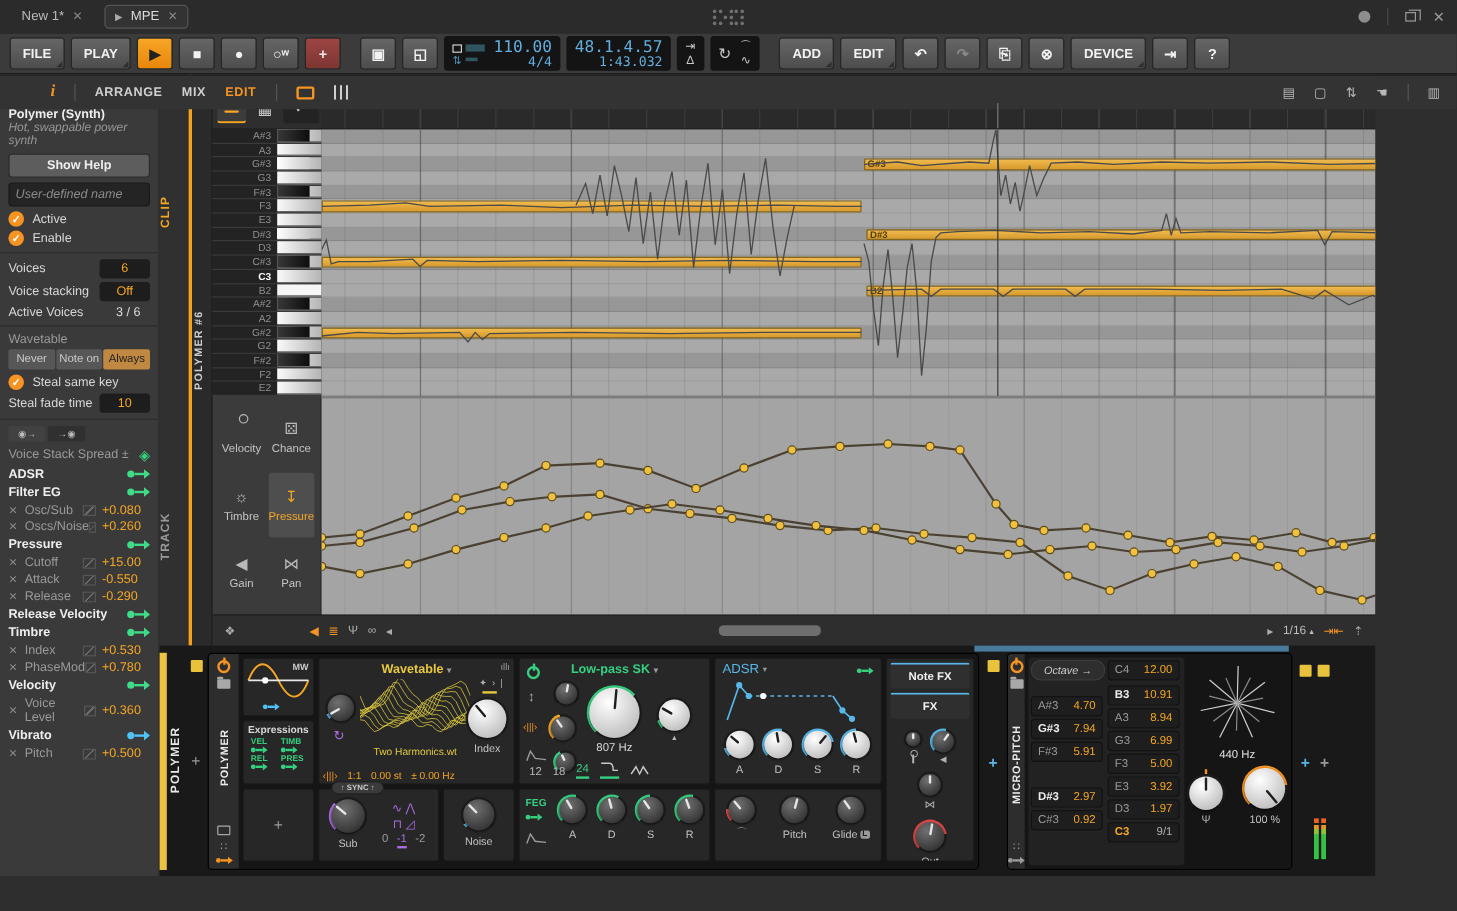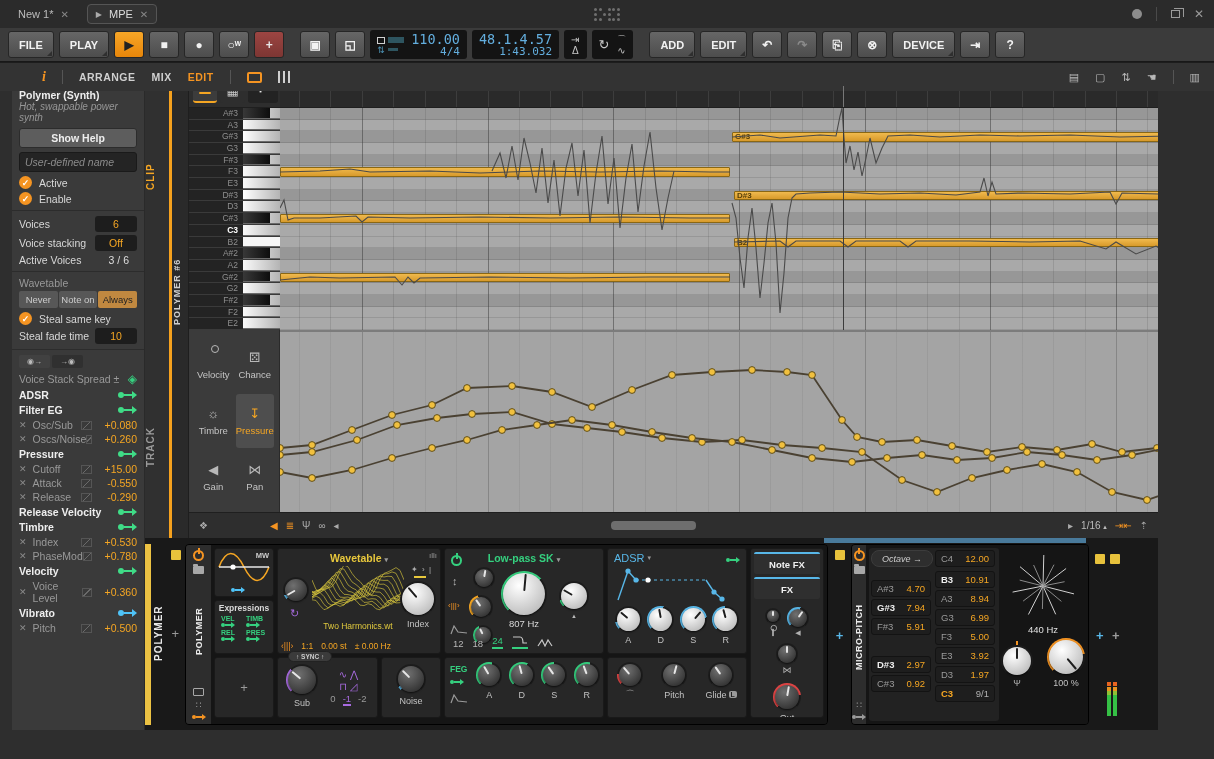--- a/index.html
+++ b/index.html
@@ -35,21 +35,21 @@
   .tminis{display:flex;flex-direction:column;gap:3px}
   .tminis .r{display:flex;gap:3px;align-items:center}
   .mini1{width:8px;height:7px;border:1px solid #cfcfcf}
   .mini2{width:16px;height:6px;background:#2e5560}
   .mini3{color:#4d93b5;font-size:9px;line-height:6px}
   .mini4{width:10px;height:3px;background:#2e5560}
   .ticon{color:#c8c8c8;font-size:10px;line-height:11px;text-align:center}
   .tgap{width:6px}
 
   
-  #main{position:absolute;top:62px;left:12px;width:1146px;height:668px;display:flex}
+  #main{position:absolute;top:62px;left:0;width:1146px;height:668px;display:flex}
   #inspector{width:133px;background:#3a3a3a;display:flex;flex-direction:column;font-size:10.5px;border-right:1px solid #2a2a2a}
   .insp-header{background:#484848;text-align:center;font-weight:bold;font-size:11px;padding:5px 0;letter-spacing:.5px;color:#e8e8e8}
   #insp-body{flex:1;overflow:hidden;padding:5px 7px}
   .irow{display:flex;align-items:center;margin:3px 0}
   .iname{font-weight:bold;color:#eee}
   .idesc{font-style:italic;color:#979797;font-size:10px;margin-bottom:5px}
   .ibtn{background:#5d5d5d;border:1px solid #2c2c2c;border-radius:3px;text-align:center;padding:3px 0;font-weight:bold;color:#eee;margin:3px 0}
   .ifield{background:#242424;border:1px solid #1a1a1a;border-radius:3px;color:#8b8b8b;font-style:italic;padding:3px 5px;margin:4px 0}
   .chk{width:13px;height:13px;border-radius:50%;background:#f59422;color:#fff;font-size:9px;display:inline-flex;align-items:center;justify-content:center;margin-right:7px;font-weight:bold}
   .ilabel{color:#d8d8d8}
@@ -60,21 +60,21 @@
   .seg{display:flex;gap:1px;margin:2px 0 4px}
   .seg span{flex:1;background:#575757;color:#ccc;text-align:center;font-size:9.5px;padding:3px 0;border-radius:2px}
   .seg span.sel{background:#c08840;color:#222}
   .marrow{display:inline-flex;align-items:center;margin-left:auto}
   .marrow .d{width:6px;height:6px;border-radius:50%;background:currentColor}
   .marrow .l{width:8px;height:2px;background:currentColor}
   .marrow .h{width:0;height:0;border-left:5px solid currentColor;border-top:4px solid transparent;border-bottom:4px solid transparent}
   .slant{width:11px;height:9px;border:1px solid #555;background:linear-gradient(135deg,transparent 44%,#6a6a6a 44%,#6a6a6a 56%,transparent 56%);margin-left:auto;margin-right:5px}
   .subitem{display:flex;align-items:center;margin:2px 0;color:#999}
   .subx{color:#8a8a8a;font-size:9px;margin-right:6px}
-  .subval{color:#f5a623;min-width:40px;text-align:right}
+  .subval{color:#f5a623;min-width:40px;}
   .modtabs{display:flex;gap:2px;margin:2px 0 4px}
   .modtabs span{background:#303030;color:#bbb;font-size:8px;padding:2px 8px;border-radius:2px}
   .modtabs span.on{background:#414141}
   .stackicon{margin-left:auto;color:#35d07f;font-size:12px}
 
   #right{flex:1;display:flex;flex-direction:column}
   #editor{height:476px;display:flex;background:#2e2e2e}
   #sidetabs{width:24px;background:#303030;position:relative}
   .vtab{position:absolute;left:0;width:24px;writing-mode:vertical-rl;transform:rotate(180deg);font-weight:bold;font-size:10px;letter-spacing:1px;text-align:center}
   #trackcolorbar{width:3px;background:#f5a11e}

